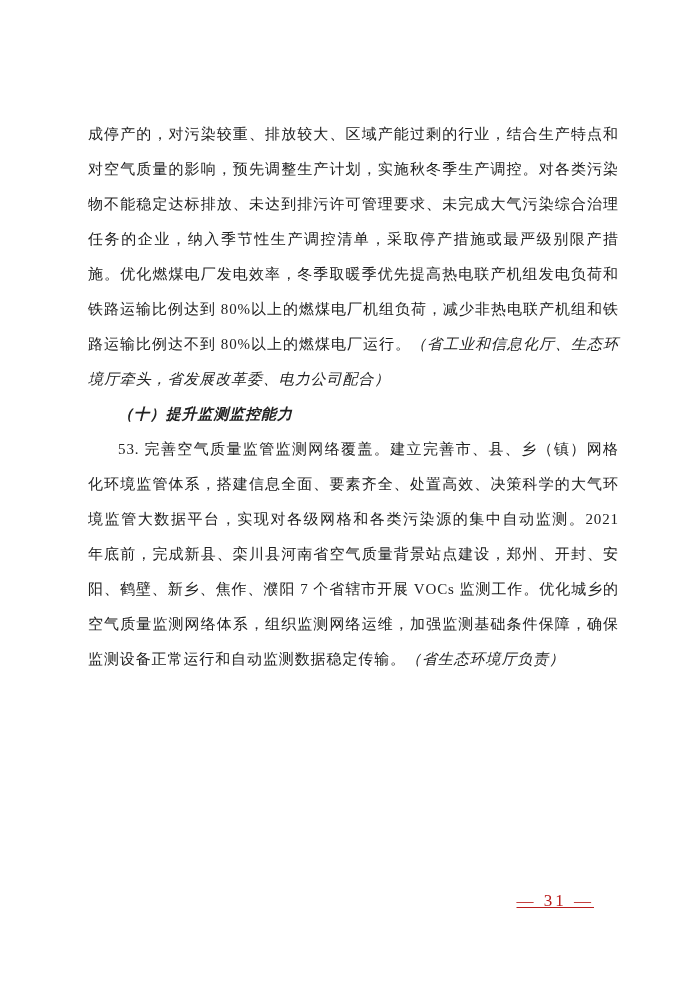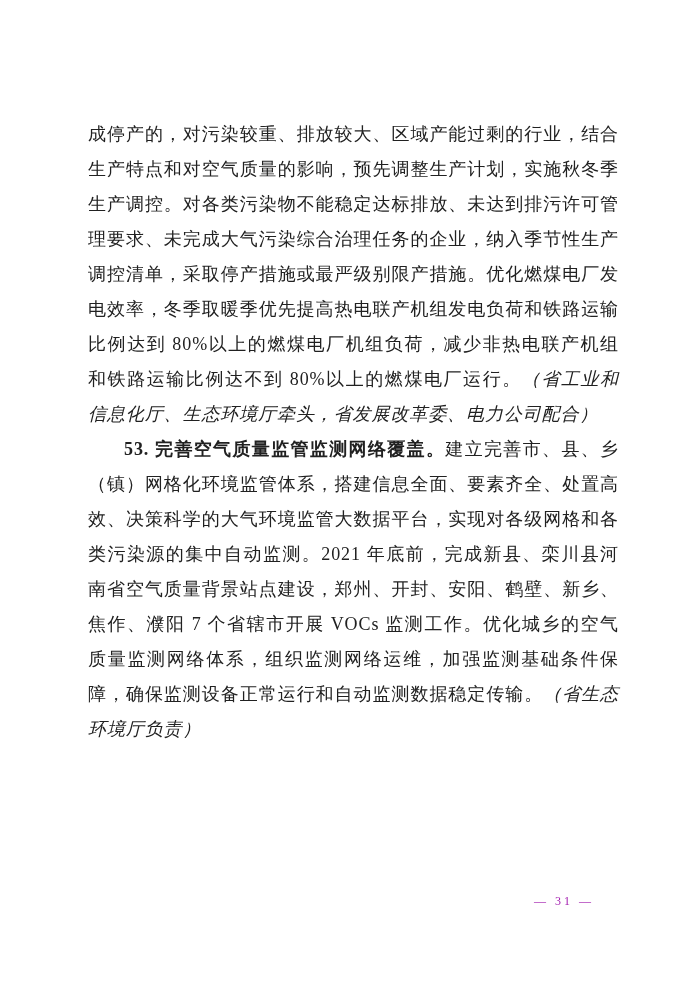--- a/index.html
+++ b/index.html
@@ -14,68 +14,70 @@
     background: #ffffff;
     overflow: hidden;
     font-family: "Liberation Serif", "DejaVu Serif", serif;
     color: #212121;
   }
   .text-column {
     position: absolute;
     left: 88px;
     top: 117px;
     width: 531px;
-    font-size: 18px;
+    font-size: 15px;
     line-height: 35px;
     letter-spacing: 0.9px;
     text-align: justify;
   }
   .para {
     margin: 0;
     padding: 0;
     text-indent: 2em;
   }
   .para.no-indent {
     text-indent: 0;
   }
   .seg-song {
     font-weight: normal;
     font-style: normal;
   }
   .seg-hei {
-    font-weight: bold;
+    font-weight: normal;
     font-style: normal;
     margin-top: 36px;
   }
   .seg-kai {
     font-style: italic;
     font-weight: normal;
   }
   .section-heading-text {
     font-weight: bold;
     font-style: italic;
   }
   .page-footer {
     position: absolute;
     top: 889px;
     right: 106px;
-    font-size: 12px;
+    font-size: 17px;
     line-height: 24px;
     letter-spacing: 3px;
-    color: #a21caf;
+    color: #b91c1c;
+    text-decoration: underline;
   }
 </style>
 </head>
 <body>
 
 <div class="page">
   <div class="text-column">
 
     <p class="para no-indent"><span class="seg-song">成停产的，对污染较重、排放较大、区域产能过剩的行业，结合生产特点和对空气质量的影响，预先调整生产计划，实施秋冬季生产调控。对各类污染物不能稳定达标排放、未达到排污许可管理要求、未完成大气污染综合治理任务的企业，纳入季节性生产调控清单，采取停产措施或最严级别限产措施。优化燃煤电厂发电效率，冬季取暖季优先提高热电联产机组发电负荷和铁路运输比例达到 80%以上的燃煤电厂机组负荷，减少非热电联产机组和铁路运输比例达不到 80%以上的燃煤电厂运行。</span><span class="seg-kai">（省工业和信息化厅、生态环境厅牵头，省发展改革委、电力公司配合）</span></p>
 
+    <p class="para"><span class="section-heading-text">（十）提升监测监控能力</span></p>
 
 
     <p class="para"><span class="seg-hei">53. 完善空气质量监管监测网络覆盖。</span><span class="seg-song">建立完善市、县、乡（镇）网格化环境监管体系，搭建信息全面、要素齐全、处置高效、决策科学的大气环境监管大数据平台，实现对各级网格和各类污染源的集中自动监测。2021 年底前，完成新县、栾川县河南省空气质量背景站点建设，郑州、开封、安阳、鹤壁、新乡、焦作、濮阳 7 个省辖市开展 VOCs 监测工作。优化城乡的空气质量监测网络体系，组织监测网络运维，加强监测基础条件保障，确保监测设备正常运行和自动监测数据稳定传输。</span><span class="seg-kai">（省生态环境厅负责）</span></p>
 
 
   </div>
 
   <div class="page-footer"><span>— 31 —</span></div>
 </div>
 

